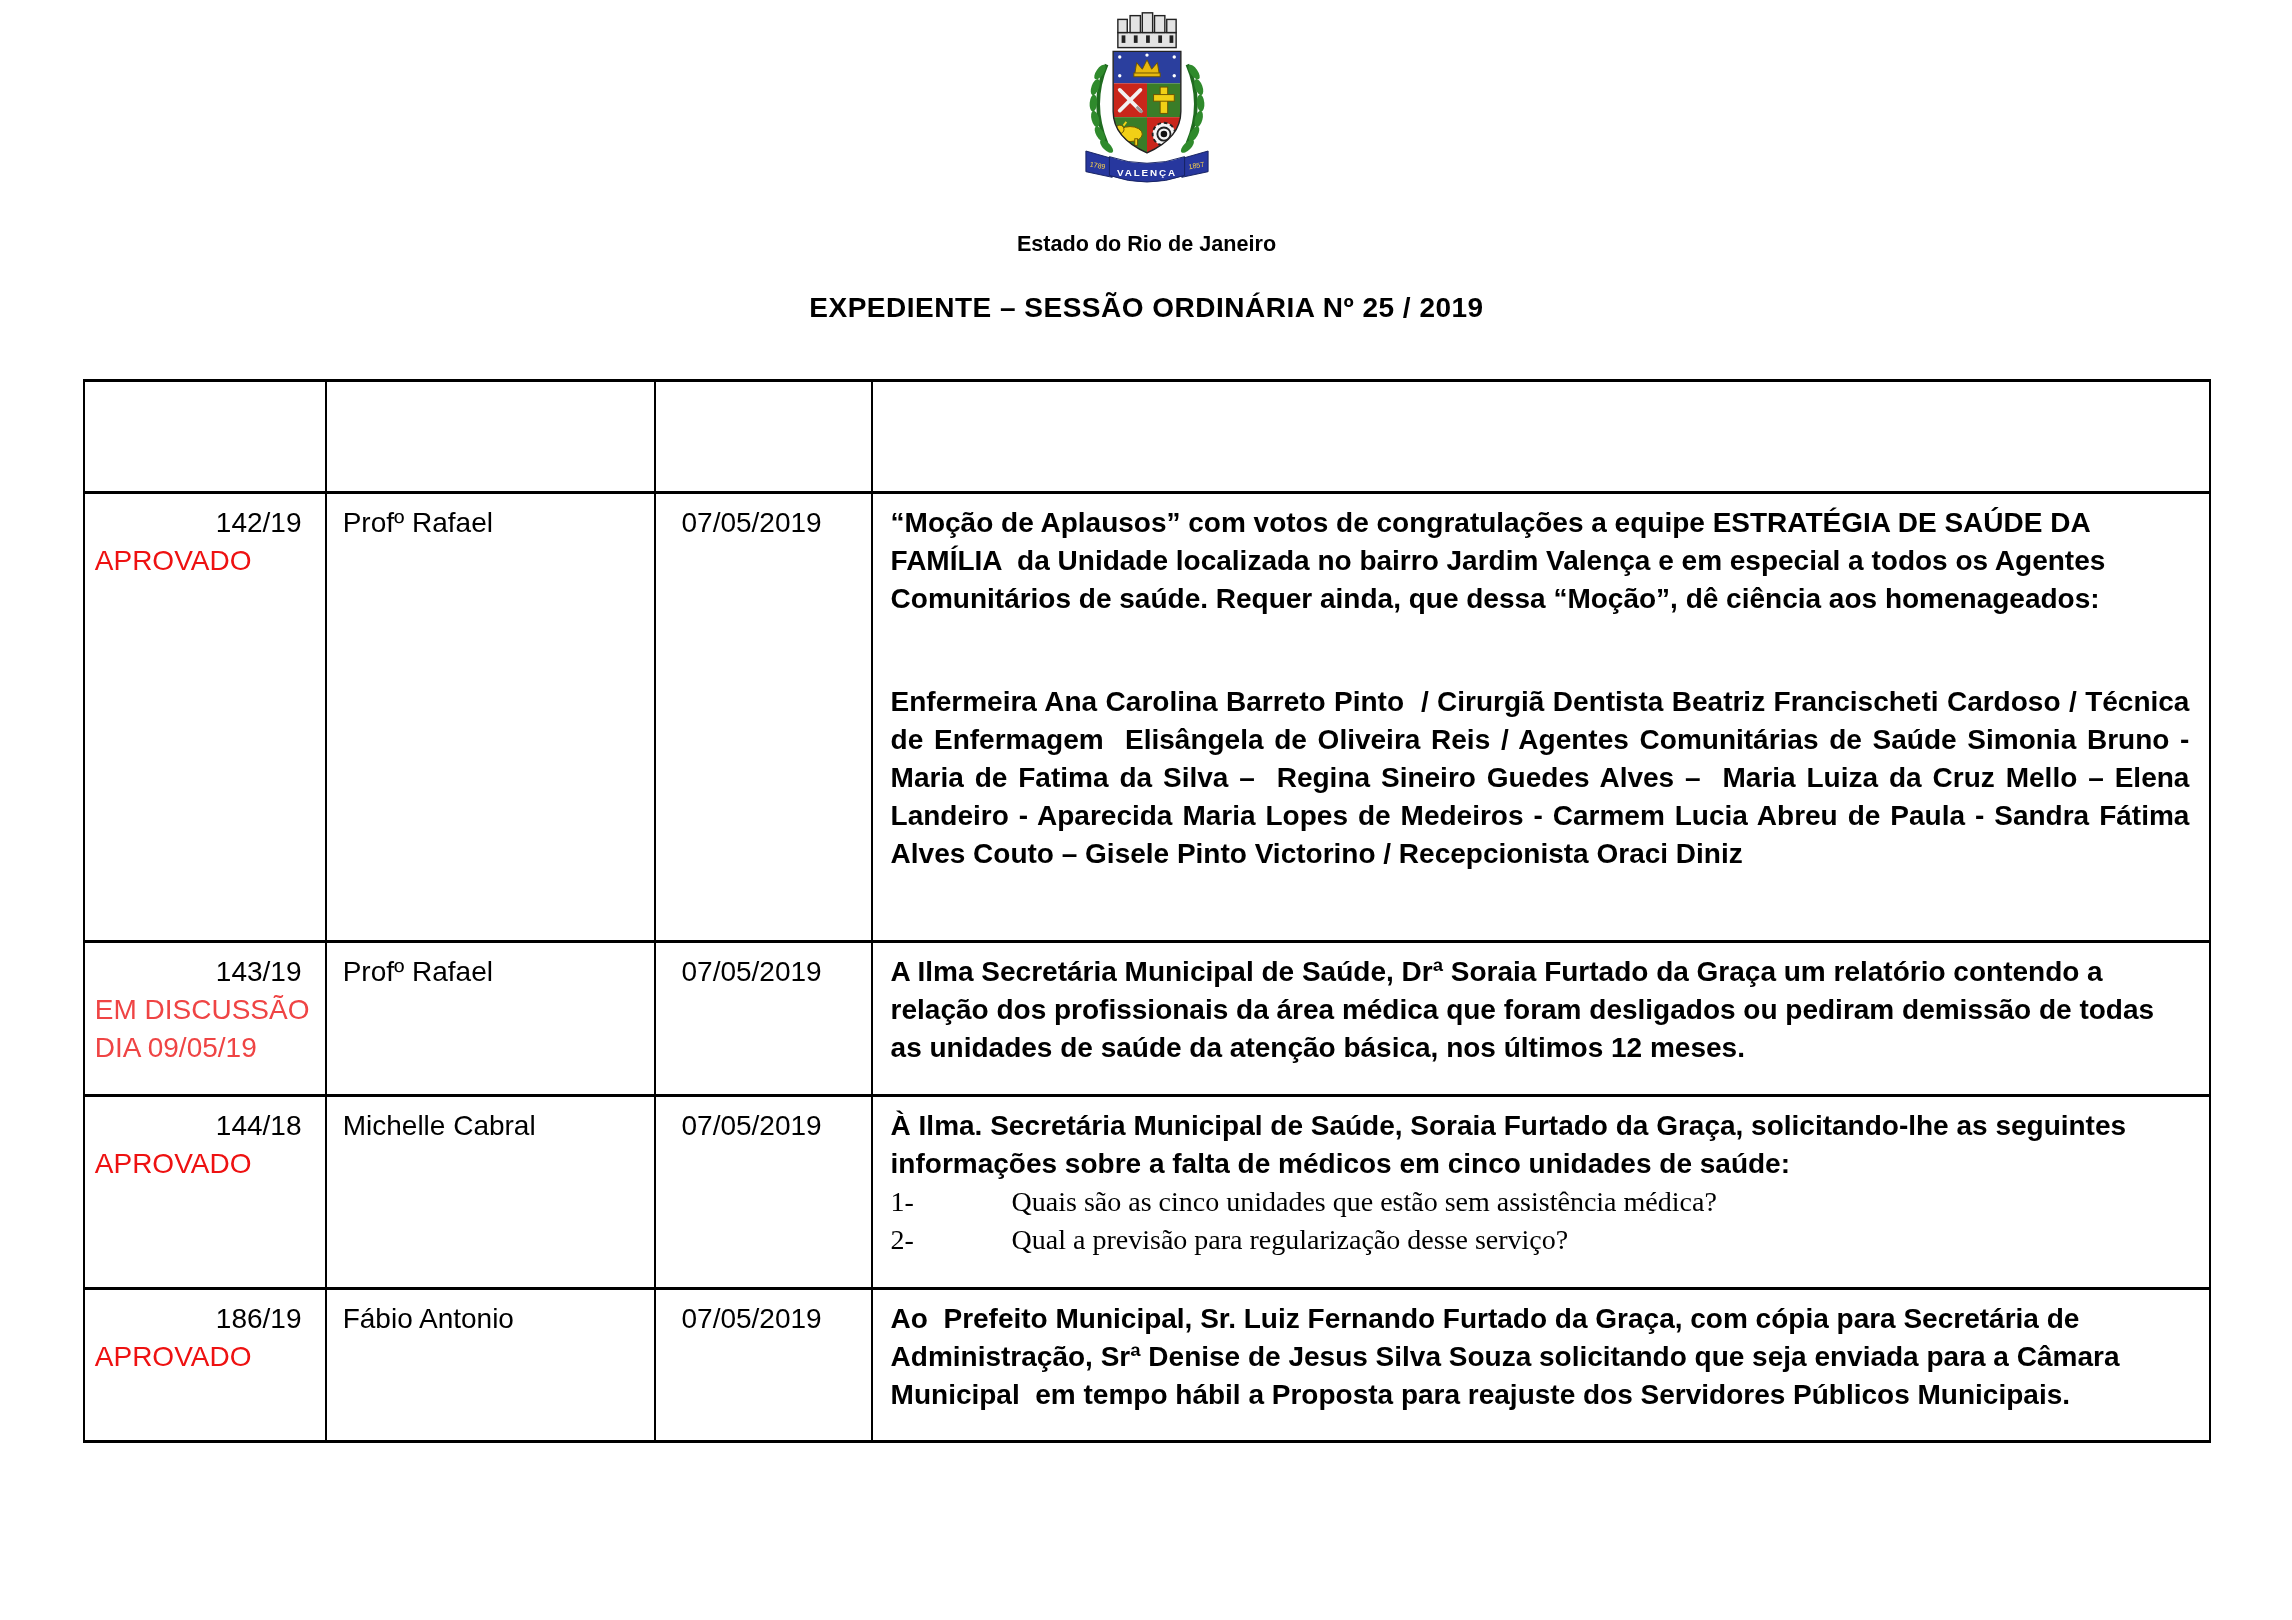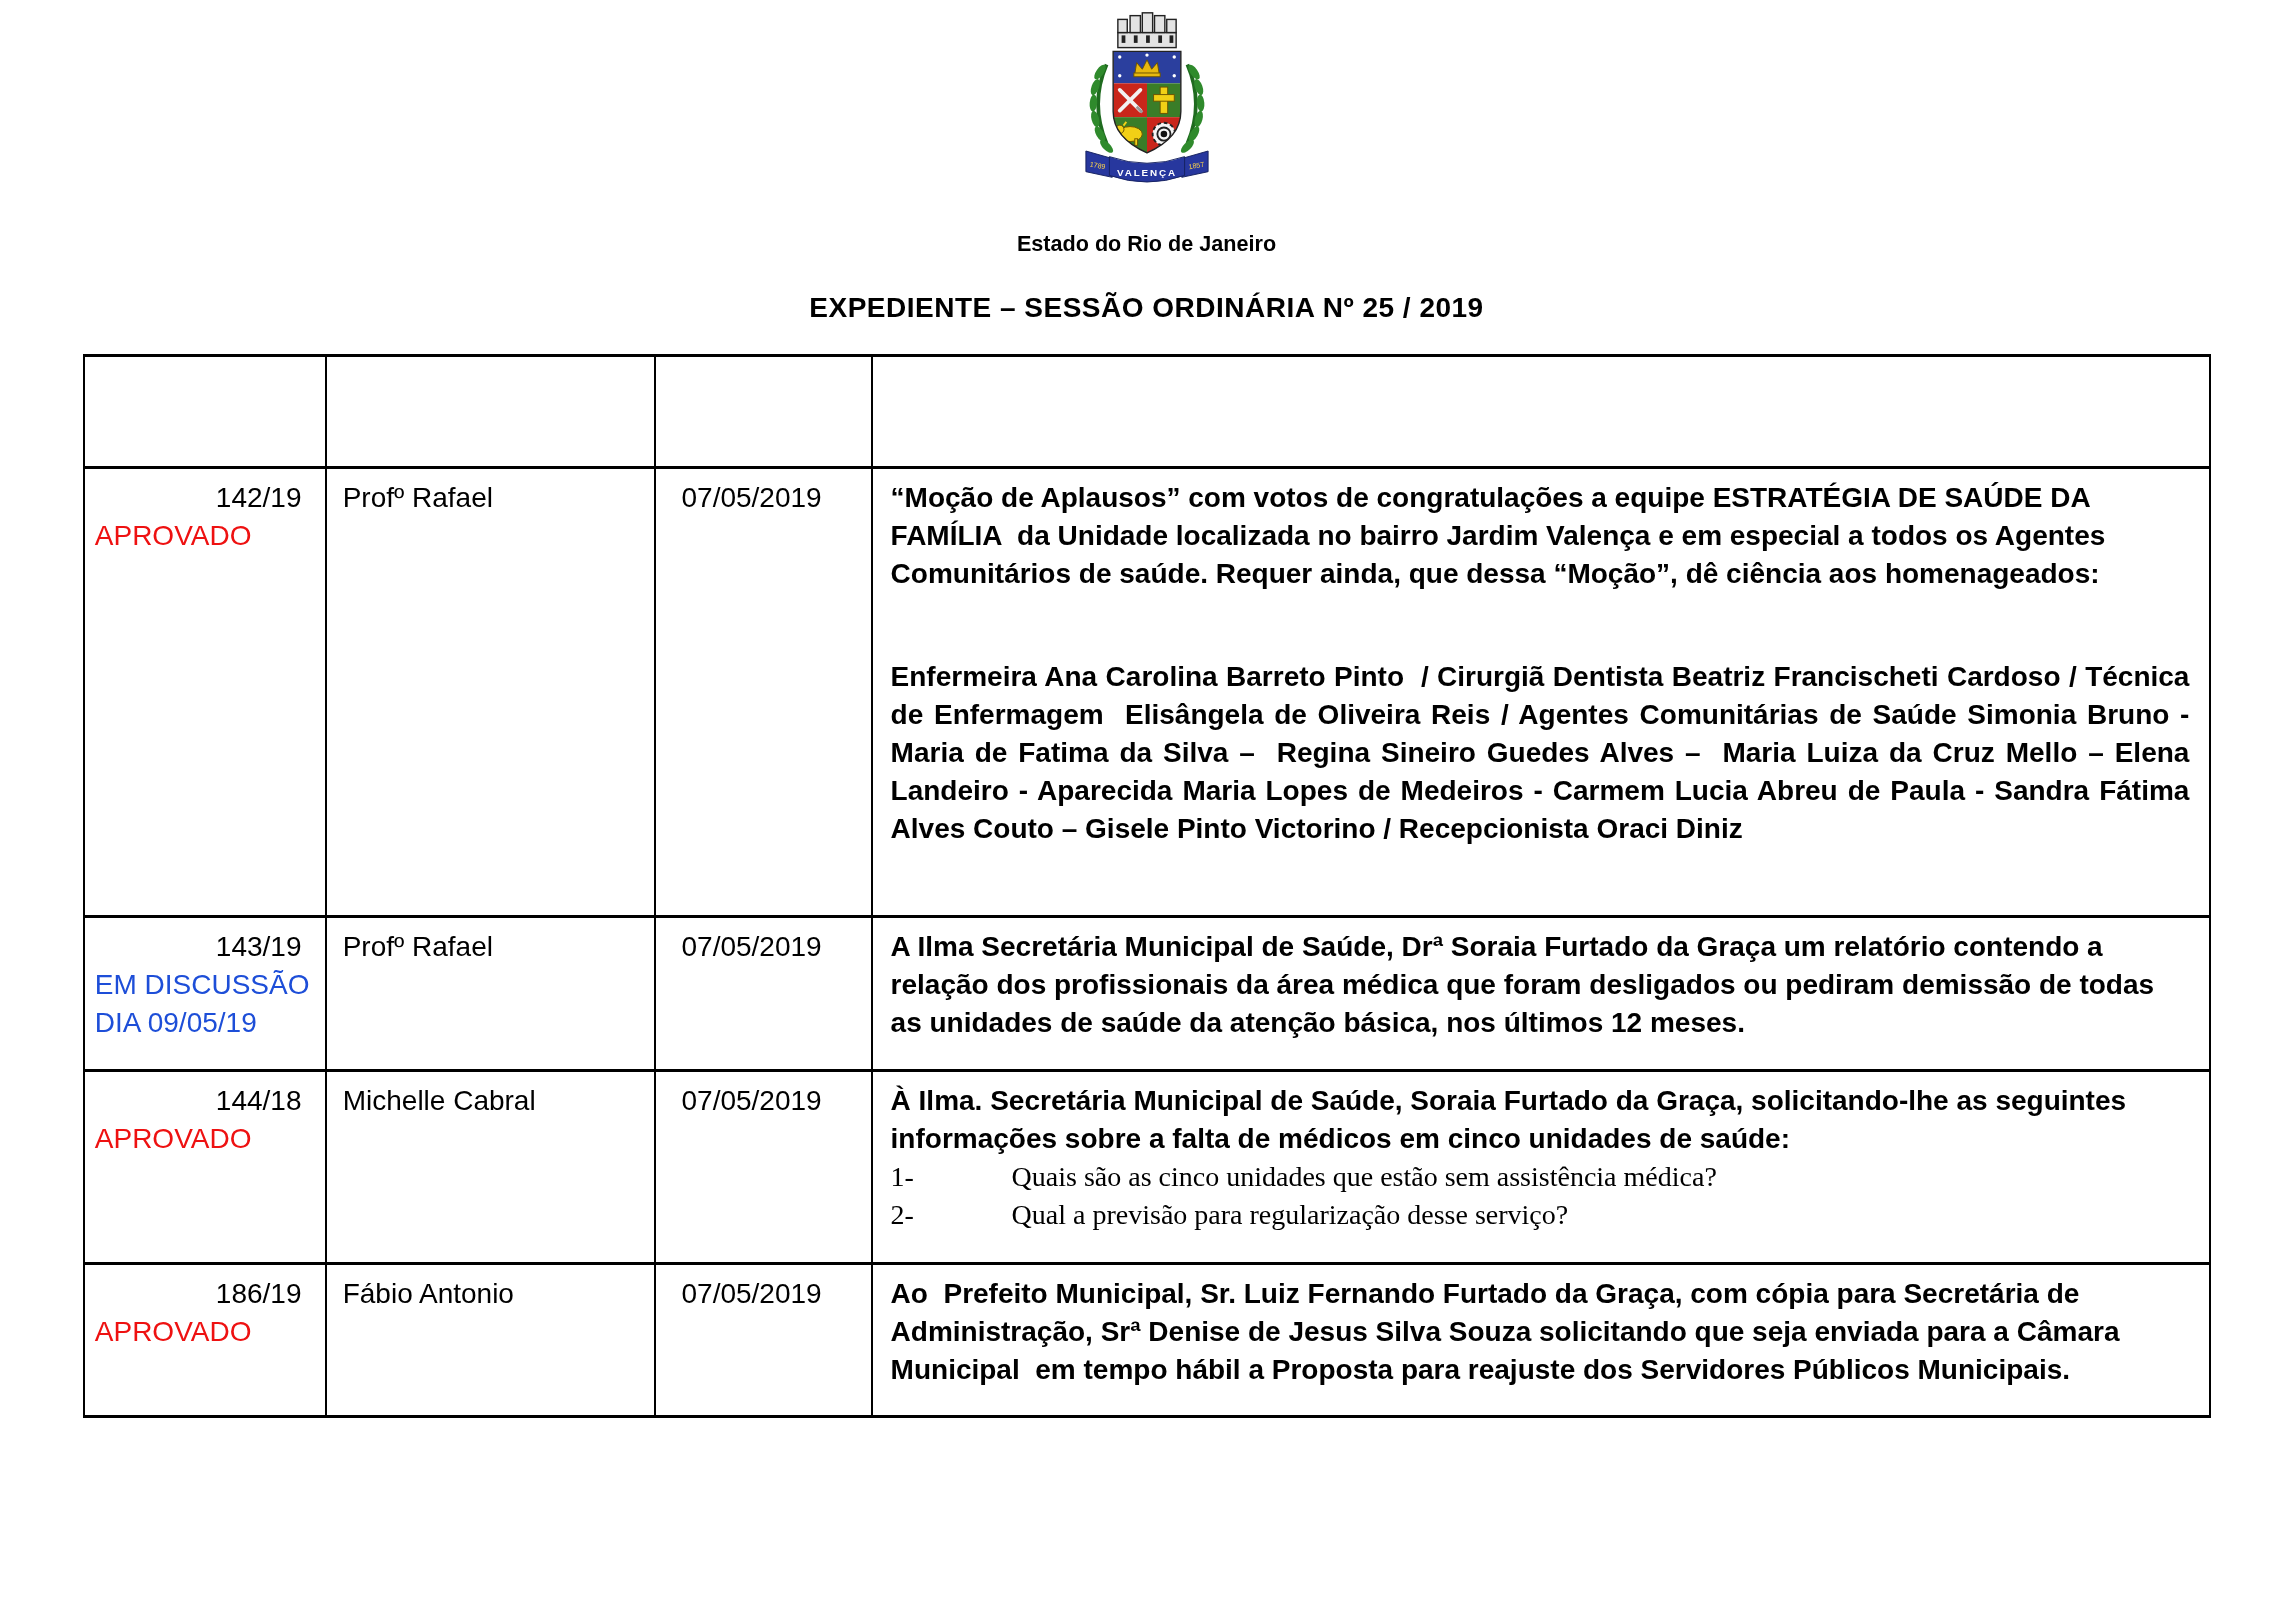--- a/index.html
+++ b/index.html
@@ -27,21 +27,21 @@
   }
   .doc-title{
     margin:35px 0 0 0;
     font-size:28px;
     font-weight:bold;
     letter-spacing:0.5px;
   }
   table.session{
     border-collapse:collapse;
     table-layout:fixed;
-    margin:30px 0 0 83px;
+    margin:55px 0 0 83px;
     width:2126px;
   }
   table.session td{
     border:solid #000;
     border-width:3.9px 2px;
     vertical-align:top;
     font-size:28px;
     line-height:38px;
     overflow:hidden;
   }
@@ -192,21 +192,21 @@
     <td class="c-date">07/05/2019</td>
     <td class="c-desc">
             <div class="para">“Moção de Aplausos” com votos de congratulações a equipe ESTRATÉGIA DE SAÚDE DA FAMÍLIA  da Unidade localizada no bairro Jardim Valença e em especial a todos os Agentes Comunitários de saúde. Requer ainda, que dessa “Moção”, dê ciência aos homenageados:</div>
             <div class="para justify">Enfermeira Ana Carolina Barreto Pinto  / Cirurgiã Dentista Beatriz Francischeti Cardoso / Técnica de Enfermagem  Elisângela de Oliveira Reis / Agentes Comunitárias de Saúde Simonia Bruno - Maria de Fatima da Silva –  Regina Sineiro Guedes Alves –  Maria Luiza da Cruz Mello – Elena Landeiro - Aparecida Maria Lopes de Medeiros - Carmem Lucia Abreu de Paula - Sandra Fátima Alves Couto – Gisele Pinto Victorino / Recepcionista Oraci Diniz</div>
           </td>
   </tr>
 
   <tr style="height: 154px;">
     <td class="c-num">
       <div class="num">143/19</div>
-      <div class="status" style="color: #1d4ed8;">
+      <div class="status" style="color: #ef4444;">
               <div>EM DISCUSSÃO</div>
               <div>DIA 09/05/19</div>
             </div>
     </td>
     <td class="c-author">Profº Rafael</td>
     <td class="c-date">07/05/2019</td>
     <td class="c-desc">
             <div class="para">A Ilma Secretária Municipal de Saúde, Drª Soraia Furtado da Graça um relatório contendo a relação dos profissionais da área médica que foram desligados ou pediram demissão de todas as unidades de saúde da atenção básica, nos últimos 12 meses.</div>
           </td>
   </tr>

